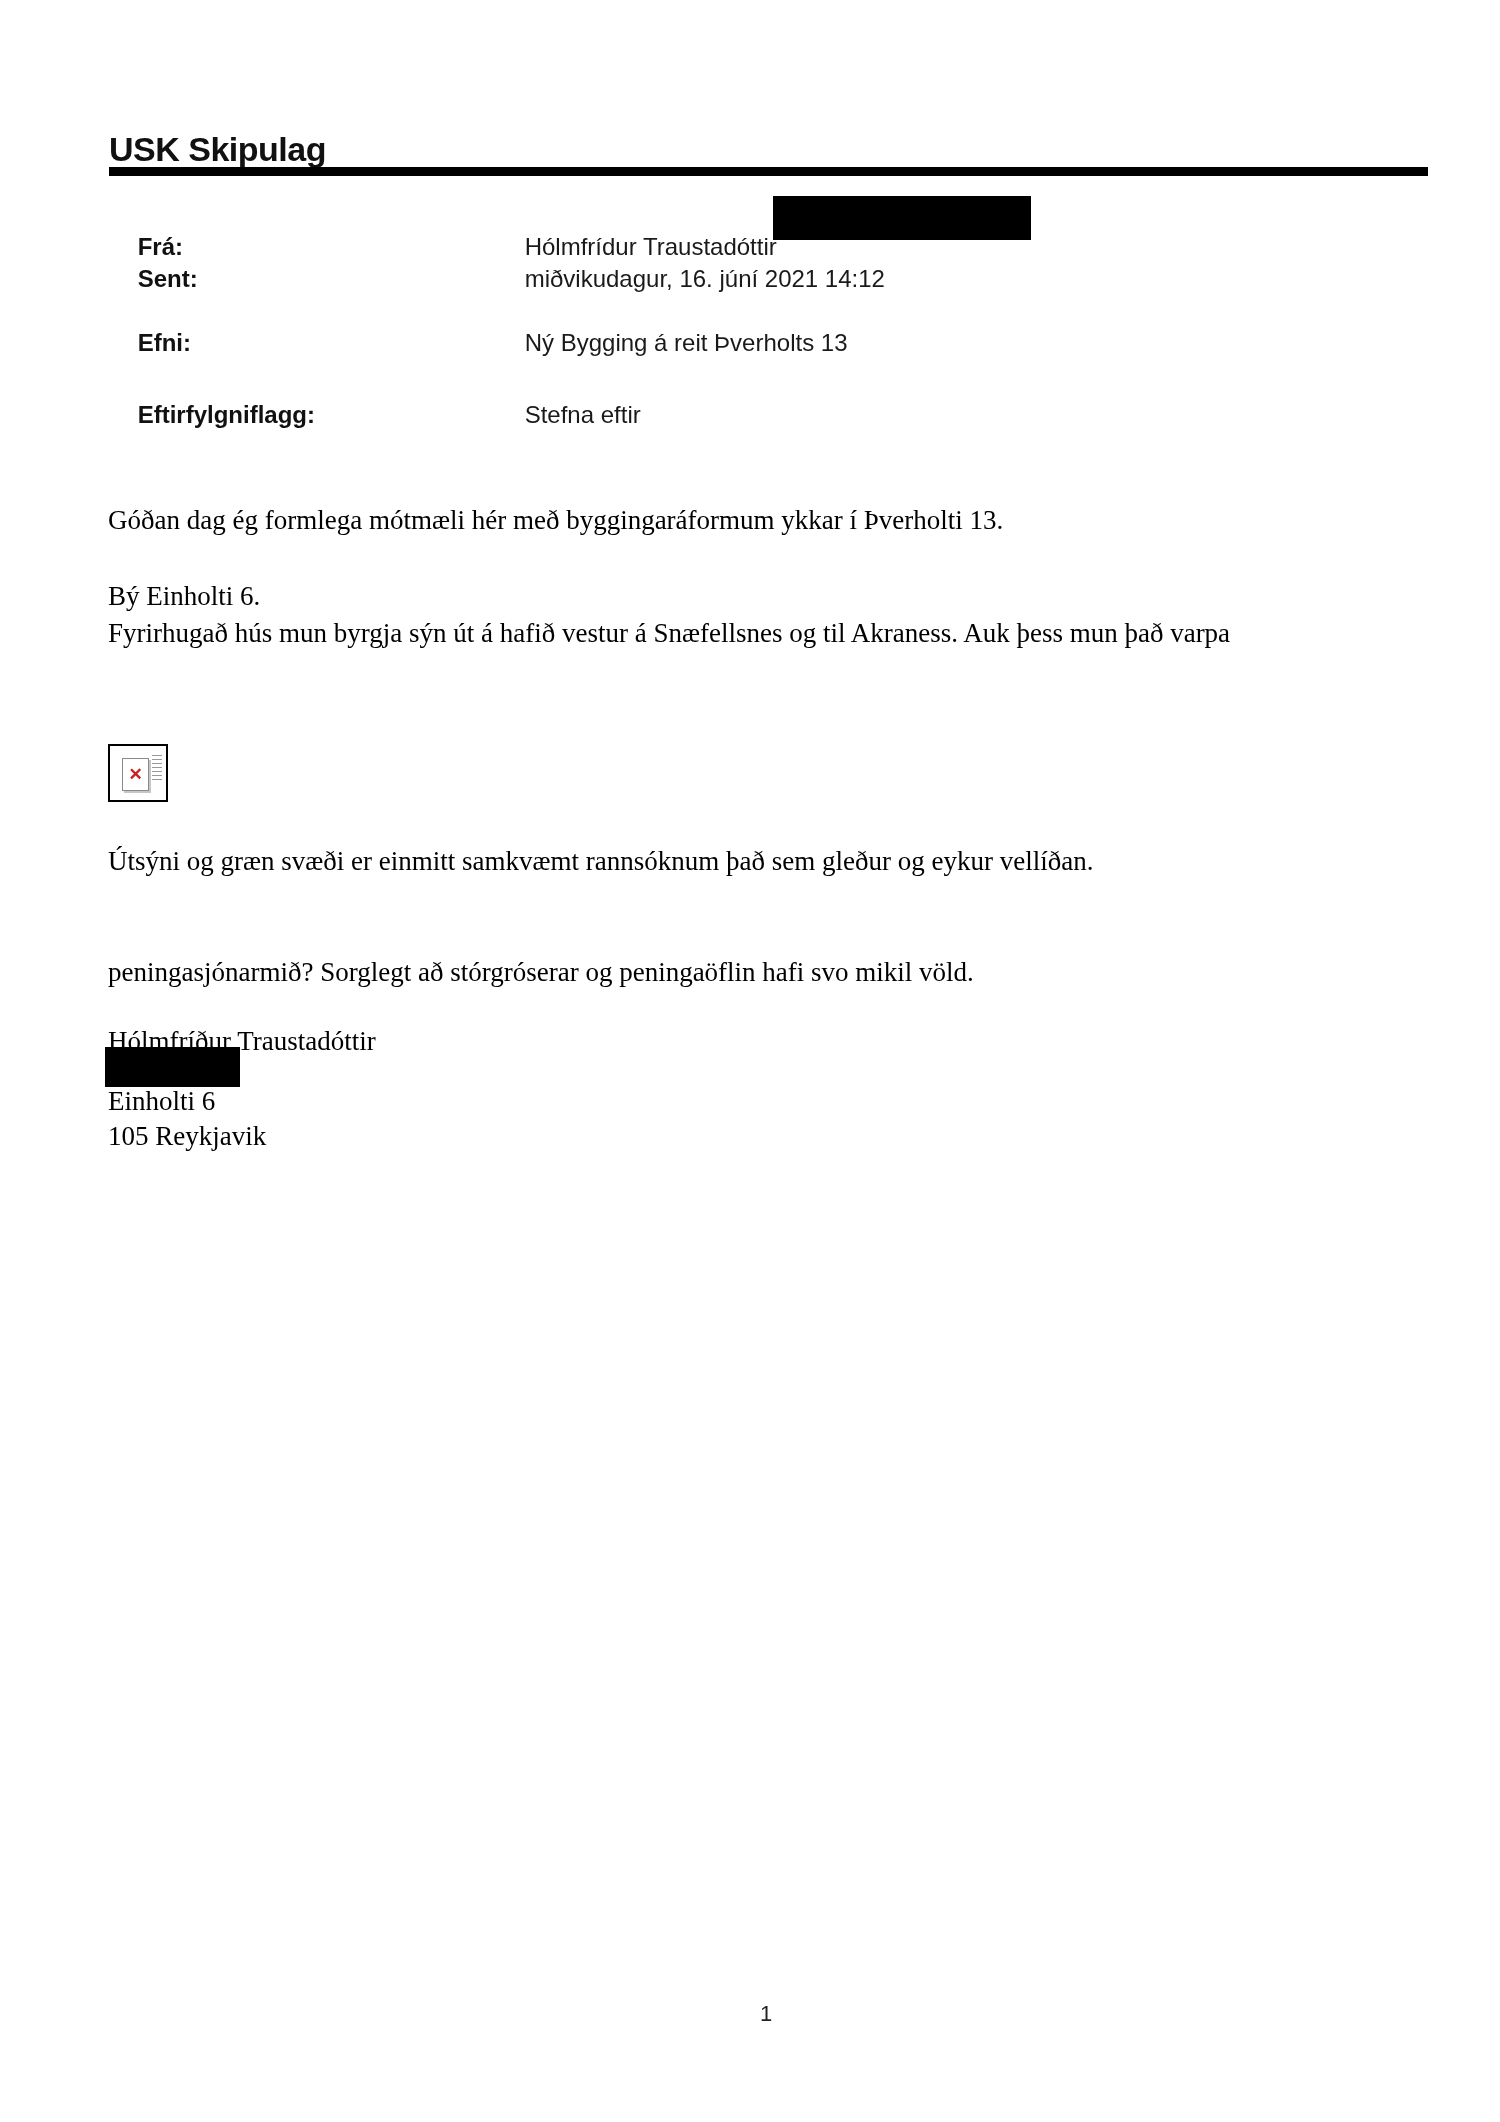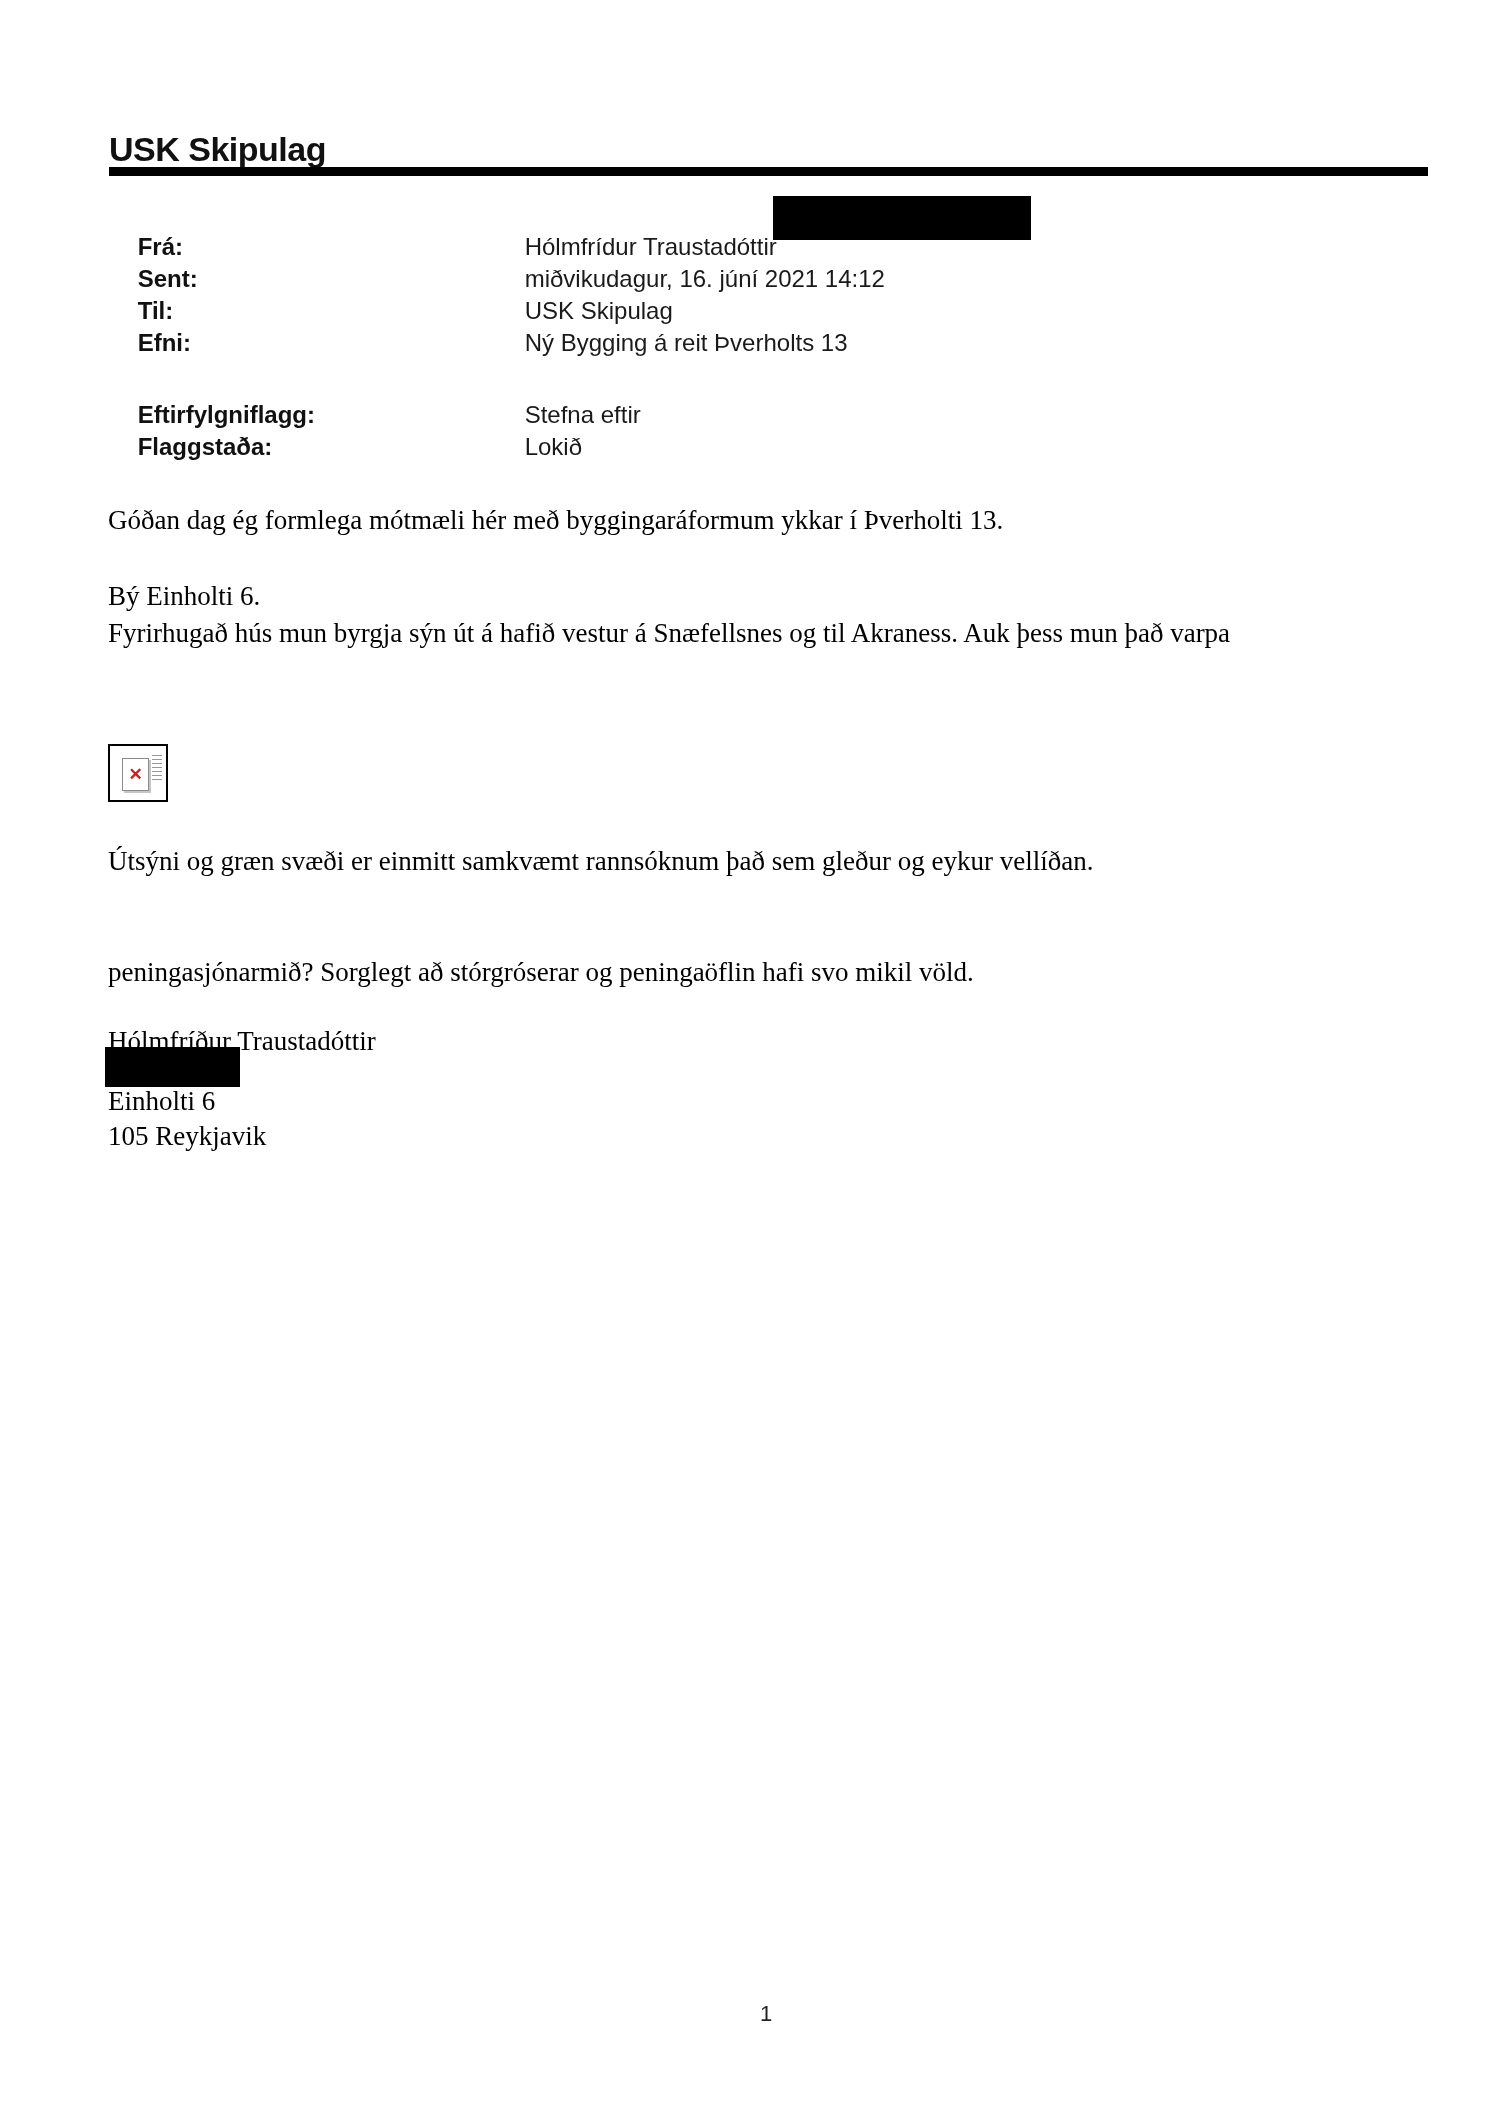--- a/index.html
+++ b/index.html
@@ -90,34 +90,28 @@
 
   <div class="doc-title">USK Skipulag</div>
   <div class="title-rule"></div>
 
   <div class="field-row" style="top:202px">
     <span class="field-label">Frá:</span><span class="field-value">Hólmfrídur Traustadóttir</span>
   </div>
   <div class="field-row" style="top:234px">
     <span class="field-label">Sent:</span><span class="field-value">miðvikudagur, 16. júní 2021 14:12</span>
   </div>
-  <div class="field-row" style="top:266px">
-    <span class="field-label">Til:</span><span class="field-value">USK Skipulag</span>
-  </div>
   <div class="field-row" style="top:298px">
     <span class="field-label">Efni:</span><span class="field-value">Ný Bygging á reit Þverholts 13</span>
   </div>
 
   <div class="redaction-bar redaction-from"></div>
 
   <div class="field-row" style="top:370px">
     <span class="field-label">Eftirfylgniflagg:</span><span class="field-value">Stefna eftir</span>
-  </div>
-  <div class="field-row" style="top:402px">
-    <span class="field-label">Flaggstaða:</span><span class="field-value">Lokið</span>
   </div>
 
   <div class="body-line" style="top:502px">Góðan dag ég formlega mótmæli hér með byggingaráformum ykkar í Þverholti 13.</div>
   <div class="body-line" style="top:578px">Bý Einholti 6.</div>
   <div class="body-line" style="top:615px">Fyrirhugað hús mun byrgja sýn út á hafið vestur á Snæfellsnes og til Akraness. Auk þess mun það varpa</div>
 
   <div class="broken-img">
     <div class="inner-frame">
       <span class="x-glyph">✕</span>
     </div>

